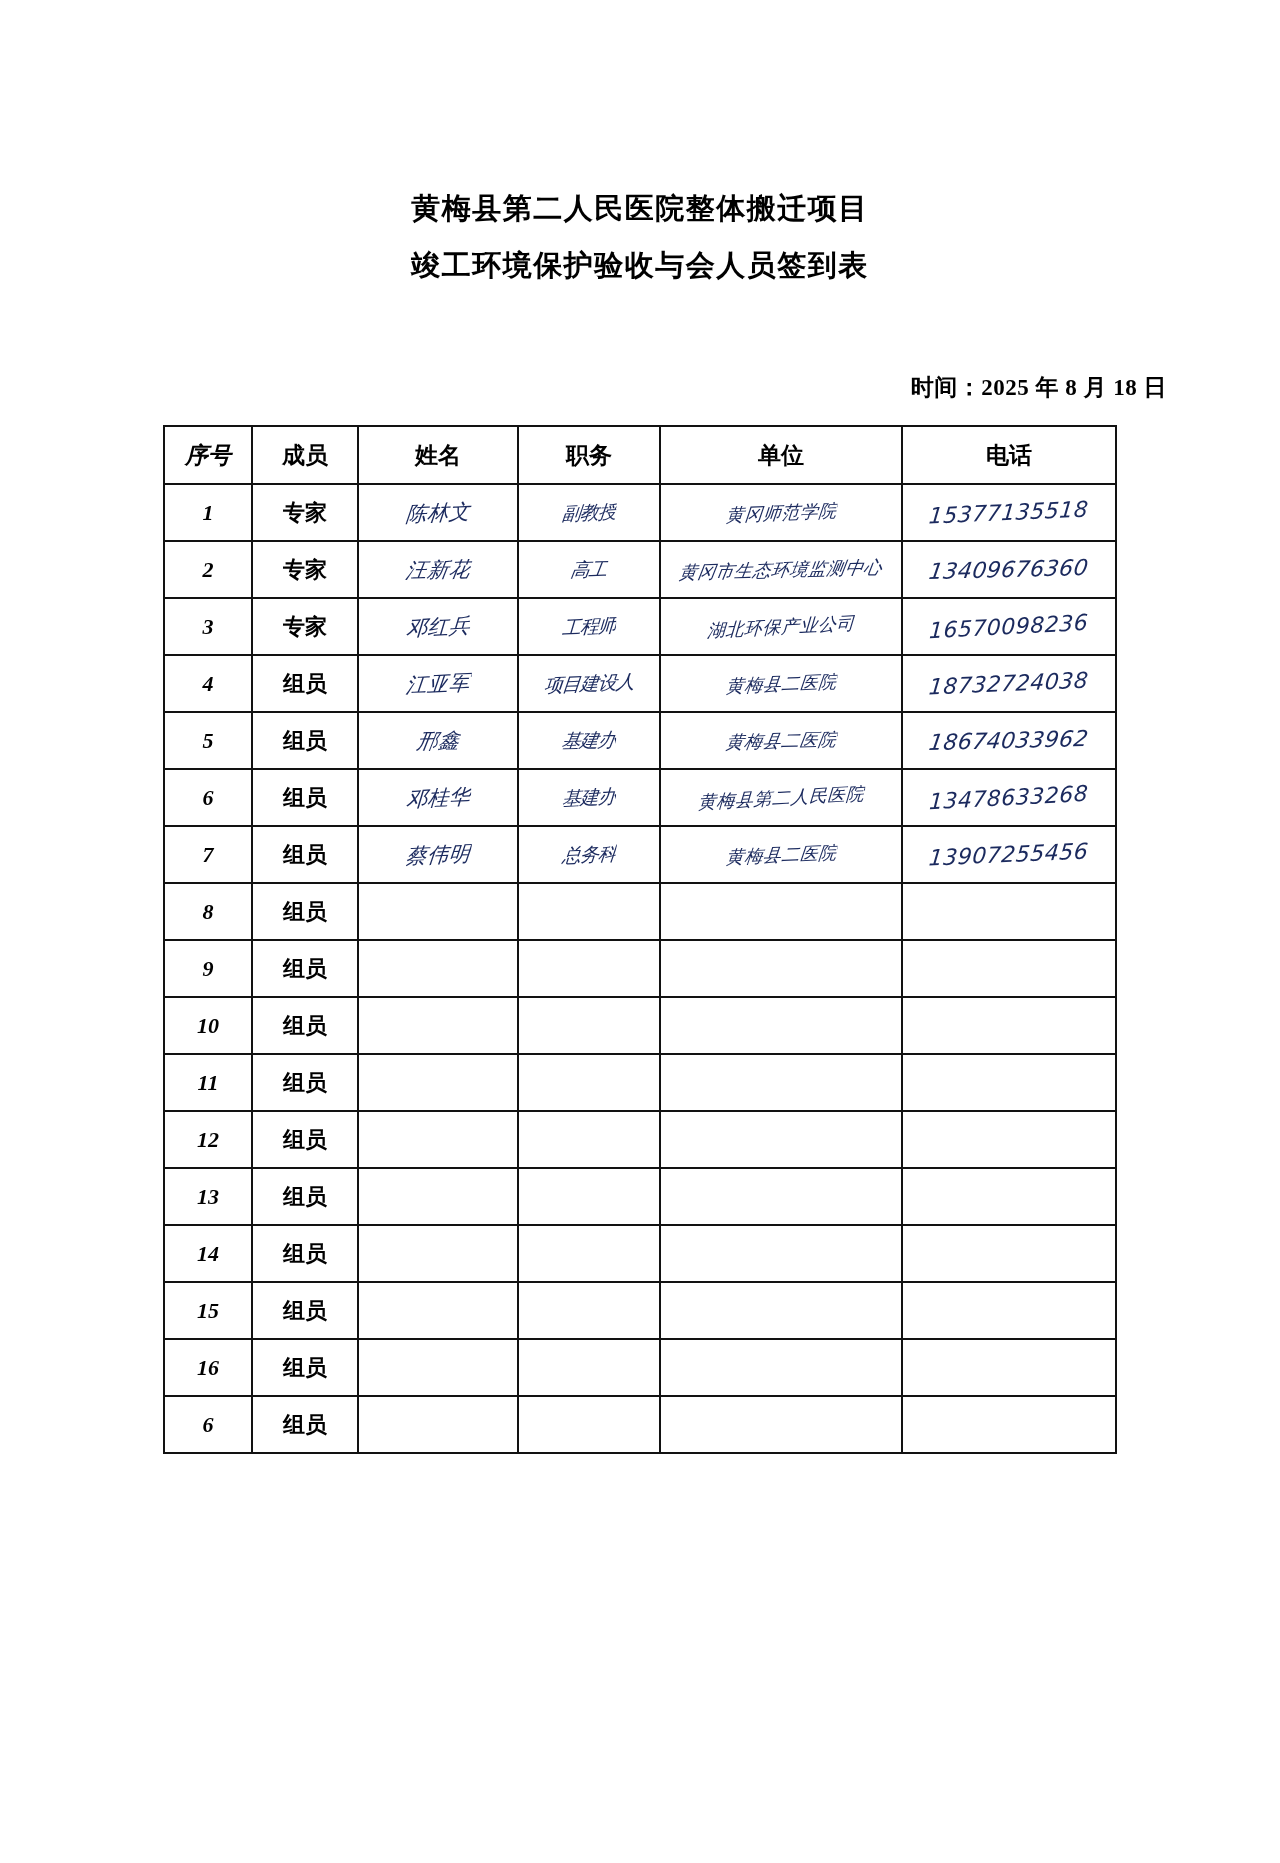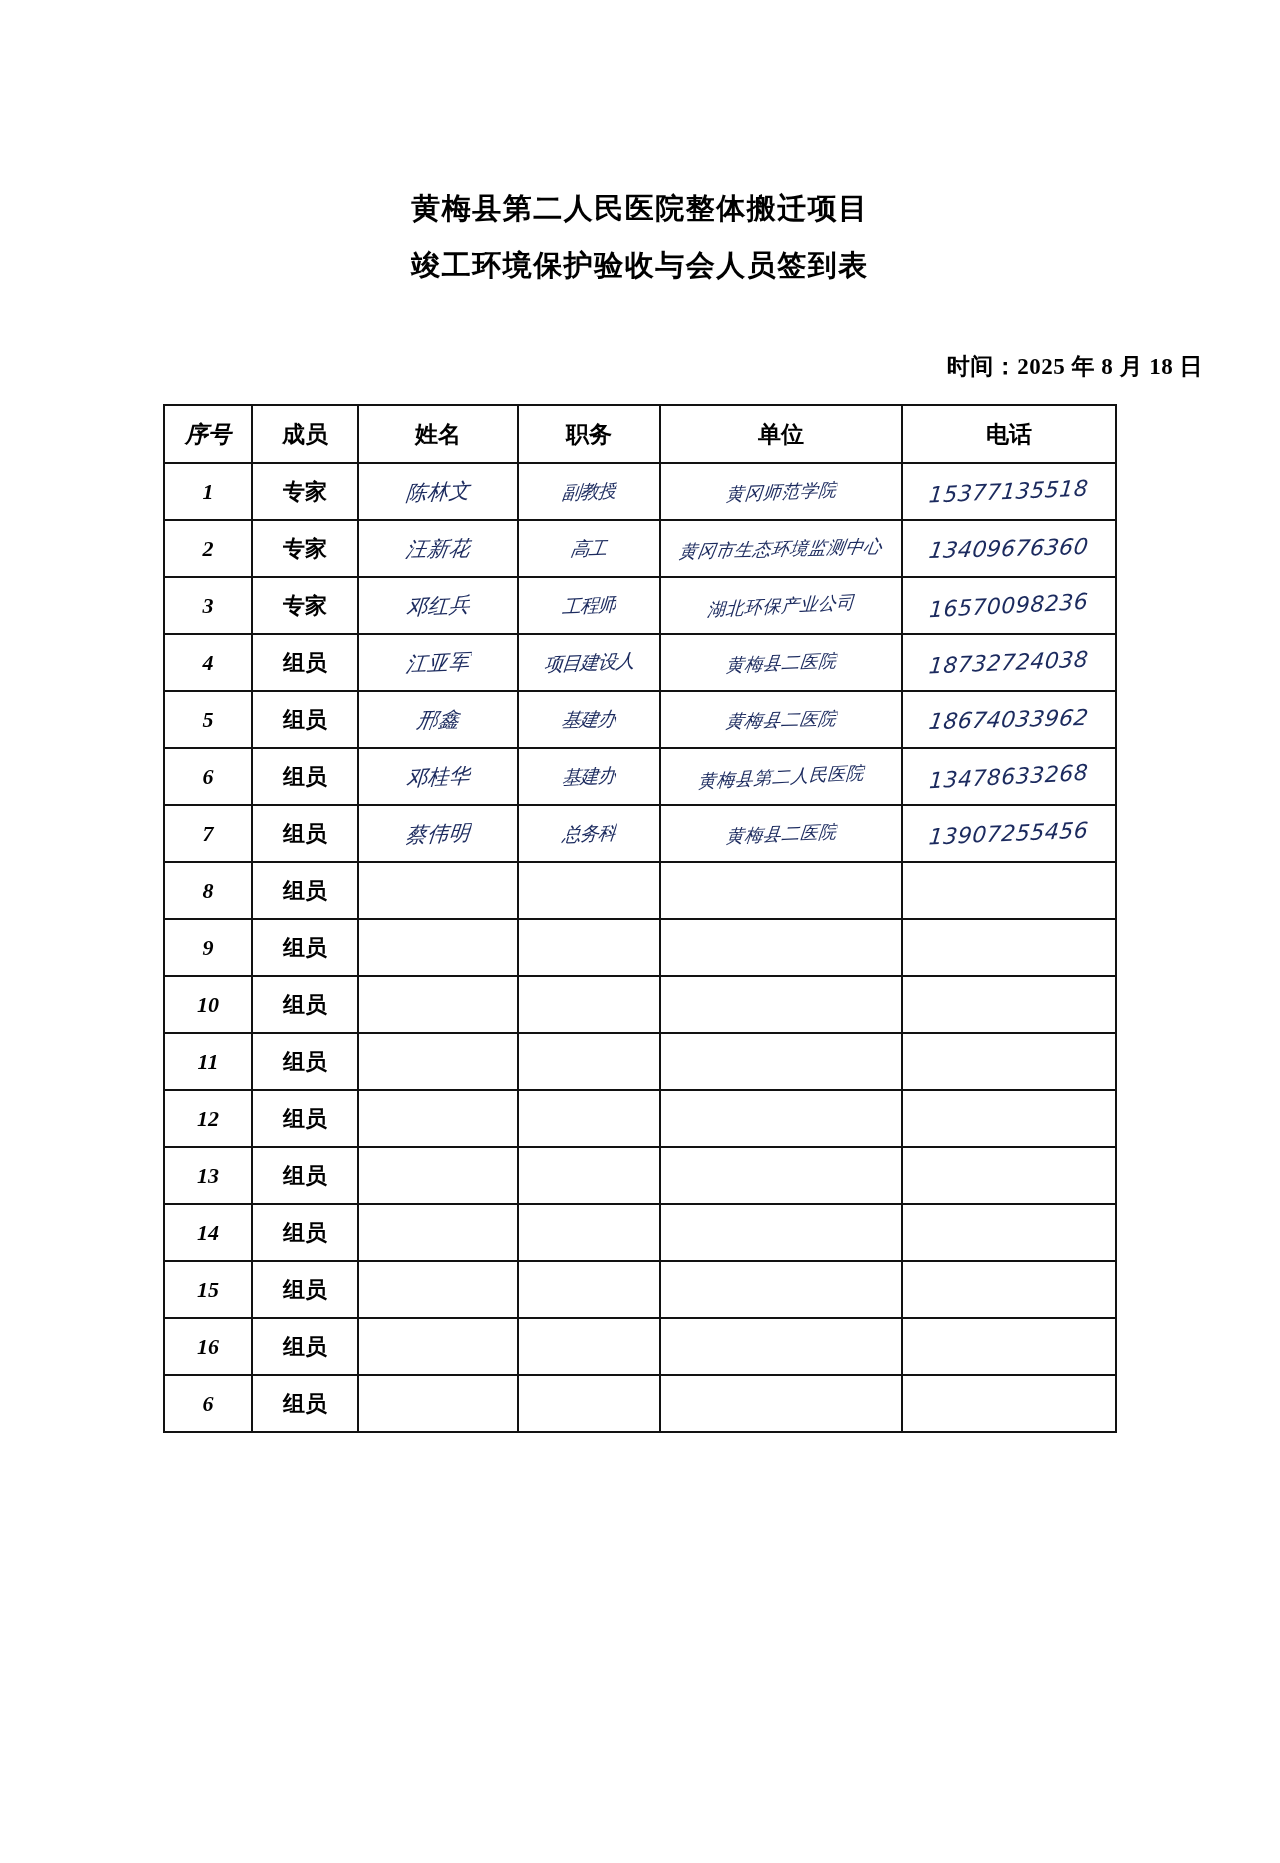--- a/index.html
+++ b/index.html
@@ -27,23 +27,23 @@
     margin-top: 180px;
   }
   .title-line {
     font-size: 29px;
     font-weight: bold;
     letter-spacing: 1.5px;
     line-height: 1.95;
     font-family: "Liberation Serif", "DejaVu Serif", serif;
   }
   .date-line {
-    margin-top: 58px;
+    margin-top: 79px;
     text-align: right;
-    padding-right: 77px;
+    padding-right: 113px;
     font-size: 23px;
     font-weight: bold;
     letter-spacing: 0.5px;
   }
   table.signin {
     border-collapse: collapse;
     margin: 22px auto 0 auto;
     width: 940px;
     table-layout: fixed;
   }

